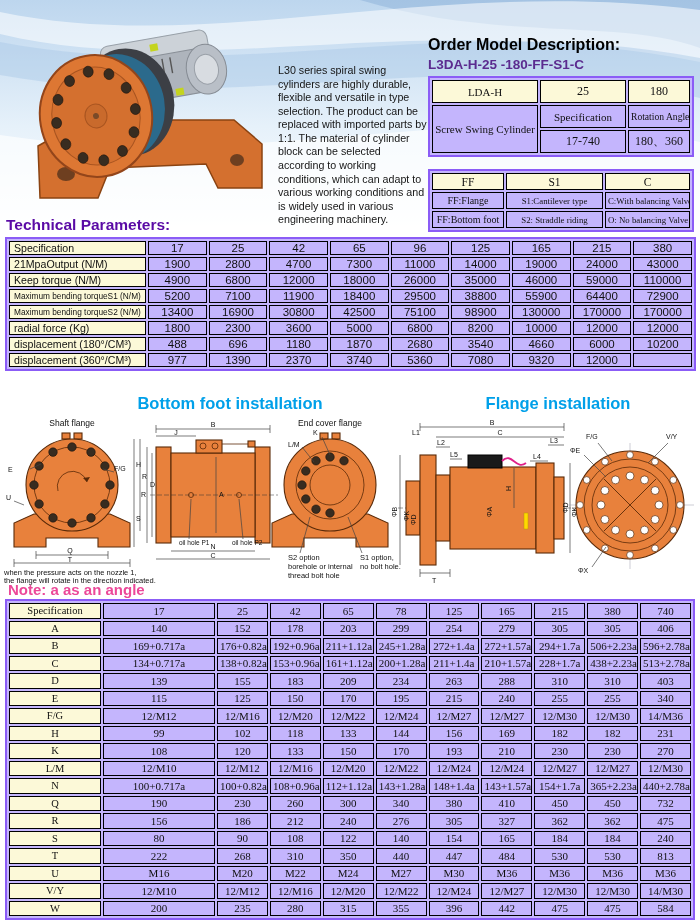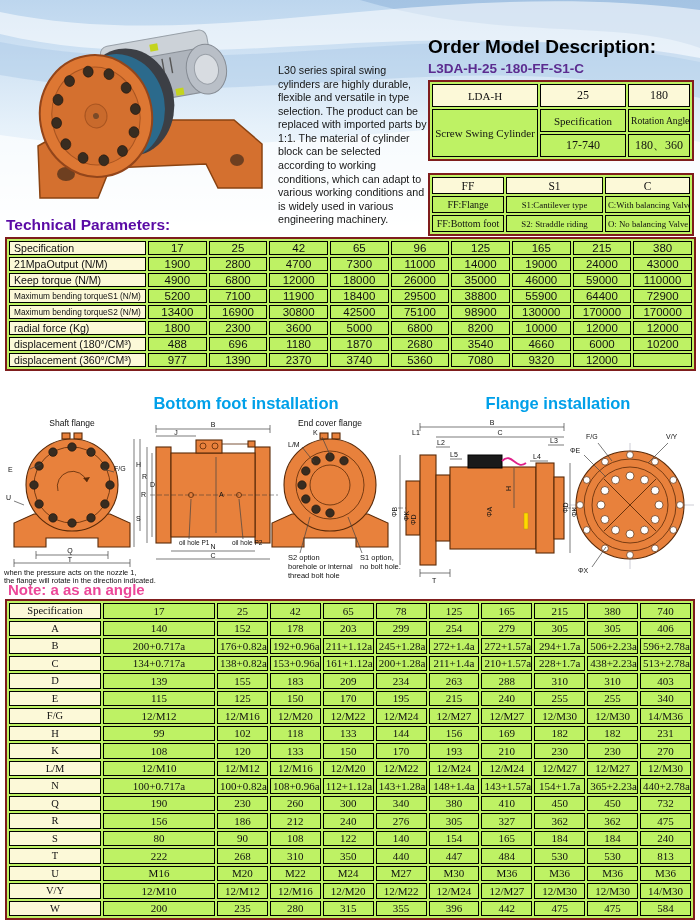--- a/index.html
+++ b/index.html
@@ -5,41 +5,41 @@
   html,body{margin:0;padding:0;}
   body{width:700px;height:924px;position:relative;background:#fff;
        font-family:"Liberation Sans","DejaVu Sans",sans-serif;color:#111;overflow:hidden;}
   
   .banner{position:absolute;left:0;top:0;width:700px;height:230px;}
   
   .product{position:absolute;left:8px;top:4px;width:272px;height:212px;}
   .descr{position:absolute;left:278px;top:64px;width:152px;font-size:10.7px;line-height:1.27;color:#151515;}
   
   .order{position:absolute;left:428px;top:36px;width:268px;}
-  .order-title{font-size:19px;font-weight:bold;color:#000;}
+  .order-title{font-size:16px;font-weight:bold;color:#000;}
   .order-code{font-size:13.5px;font-weight:bold;color:#5b2b8f;margin:3px 0 4px 0;}
-  table.grid{border-collapse:separate;border-spacing:2px;border:2px solid #7f1d1d;background:#bef264;}
+  table.grid{border-collapse:separate;border-spacing:2px;border:2px solid #8b5cf6;background:#c4b5fd;}
   table.grid td{border:1px solid #000;text-align:center;vertical-align:middle;
                 white-space:nowrap;overflow:hidden;padding:0 2px;}
   .order table{width:266px;table-layout:fixed;font-family:"Liberation Serif","DejaVu Serif",serif;}
   .order-t1 td{height:21px;font-size:11px;}
   .order-t1 .num{font-size:12px;}
   .order-t2{margin-top:12px;}
   .order-t2 td{height:15px;font-size:8.8px;}
   .order-t2 .hd{font-size:11.5px;}
   .yellow{background:#fcf9d8;}
   
   .tech-head{position:absolute;left:6px;top:216px;font-size:15.5px;font-weight:bold;color:#5a0aa5;}
   #tech{position:absolute;left:5px;top:237px;width:691px;table-layout:fixed;}
   #tech td{height:12px;font-size:11.5px;}
   #tech .c-label{background:#fcf9d8;text-align:left;padding-left:4px;font-size:10.6px;}
   #tech .c-long{font-size:8.3px;}
   
   .sec-blue{position:absolute;font-size:16.5px;font-weight:600;color:#00a0e9;width:220px;text-align:center;}
-  #bf-head{left:136px;top:394px;}
+  #bf-head{left:120px;top:394px;}
   #fl-head{left:448px;top:394px;}
   .diagrams{position:absolute;left:0;top:417px;width:700px;height:168px;}
   
   .note{position:absolute;left:8px;top:581px;font-size:15px;font-weight:600;color:#ec4899;}
   #dims{position:absolute;left:5px;top:599px;width:690px;table-layout:fixed;
         font-family:"Liberation Serif","DejaVu Serif",serif;}
   #dims td{height:13.5px;font-size:11px;}
   #dims .c-label{background:#fcf9d8;font-size:10.5px;}
   svg text{font-family:"Liberation Sans","DejaVu Sans",sans-serif;}
   .dimtxt{font-size:7px;fill:#111;}
@@ -513,21 +513,21 @@
         <td class="c-val">203</td>
         <td class="c-val">299</td>
         <td class="c-val">254</td>
         <td class="c-val">279</td>
         <td class="c-val">305</td>
         <td class="c-val">305</td>
         <td class="c-val">406</td>
       </tr>
       <tr>
         <td class="c-label">B</td>
-        <td class="c-val">200+0.717a</td>
+        <td class="c-val">169+0.717a</td>
         <td class="c-val">176+0.82a</td>
         <td class="c-val">192+0.96a</td>
         <td class="c-val">211+1.12a</td>
         <td class="c-val">245+1.28a</td>
         <td class="c-val">272+1.4a</td>
         <td class="c-val">272+1.57a</td>
         <td class="c-val">294+1.7a</td>
         <td class="c-val">506+2.23a</td>
         <td class="c-val">596+2.78a</td>
       </tr>

